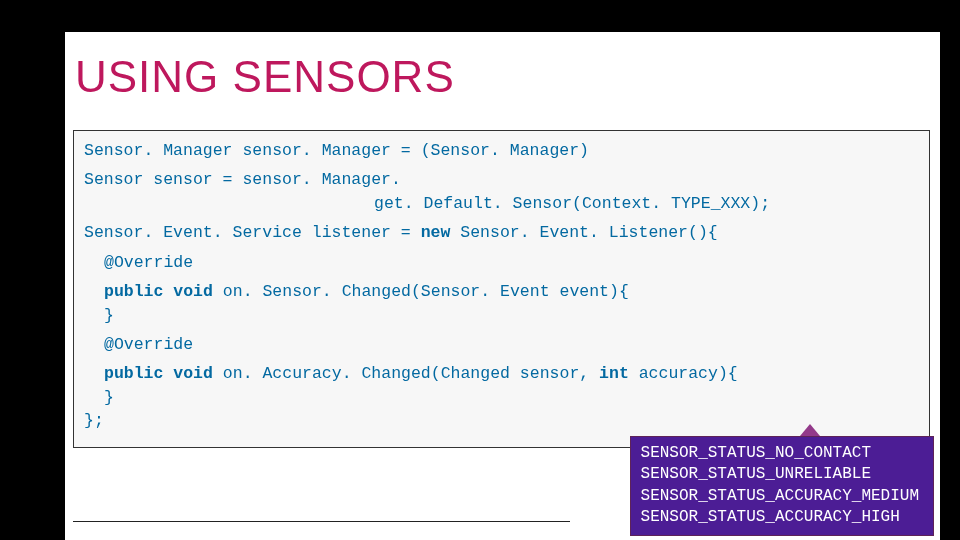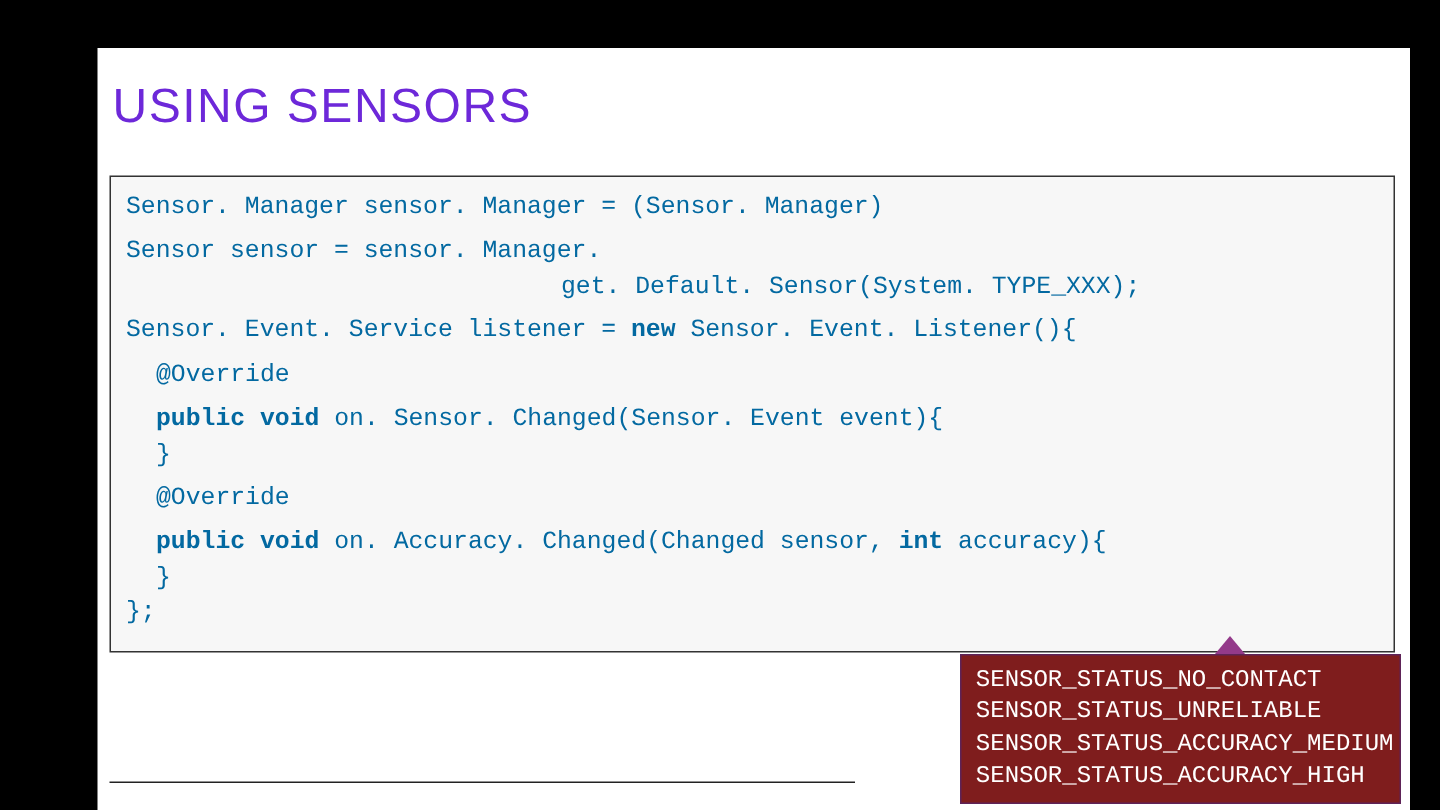--- a/index.html
+++ b/index.html
@@ -16,24 +16,24 @@
   }
   .content {
     position: absolute;
     left: 65px;
     top: 32px;
     right: 20px;
     bottom: 0;
     background: #fff;
   }
   .title {
-    font-size: 32px;
+    font-size: 44px;
     font-weight: 400;
     letter-spacing: 1px;
-    color: #6d28d9;
+    color: #be185d;
     padding: 20px 0 20px 10px;
   }
   .codebox {
     margin: 8px 10px 0 8px;
     border: 1px solid #333;
     background: #f7f7f7;
     padding: 8px 10px 14px 10px;
     font-family: "Courier New", Courier, monospace;
     font-size: 16.5px;
     line-height: 1.42;
@@ -59,42 +59,42 @@
     bottom: 4px;
   }
   .pointer {
     width: 0; height: 0;
     border-left: 10px solid transparent;
     border-right: 10px solid transparent;
     border-bottom: 12px solid #933a8a;
     margin-left: 170px;
   }
   .callout {
-    background: #7f1d1d;
+    background: #4c1d95;
     border: 1px solid #5e2358;
     color: #fff;
     font-family: "Courier New", Courier, monospace;
     font-size: 16px;
     line-height: 1.35;
-    padding: 6px 4px 6px 10px;
+    padding: 6px 14px 6px 10px;
     white-space: nowrap;
   }
 </style>
 </head>
 <body>
 
 <div class="slide">
   <div class="content">
     <div class="title">USING SENSORS</div>
 
     <div class="codebox">
       <div class="sp1">Sensor. Manager sensor. Manager = (Sensor. Manager)</div>
       <div class="gap"></div>
       <div class="sp1">Sensor sensor = sensor. Manager.</div>
-      <div class="indent2">get. Default. Sensor(System. TYPE_XXX);</div>
+      <div class="indent2">get. Default. Sensor(Context. TYPE_XXX);</div>
       <div class="gap"></div>
       <div class="sp1"><span>Sensor. Event. Service listener = </span><span class="kw">new</span><span> Sensor. Event. Listener(){</span></div>
       <div class="gap"></div>
       <div class="indentm">@Override</div>
       <div class="gap"></div>
       <div class="indentm"><span class="kw">public void</span><span> on. Sensor. Changed(Sensor. Event event){</span></div>
       <div class="indentm">}</div>
       <div class="gap"></div>
       <div class="indentm">@Override</div>
       <div class="gap"></div>

